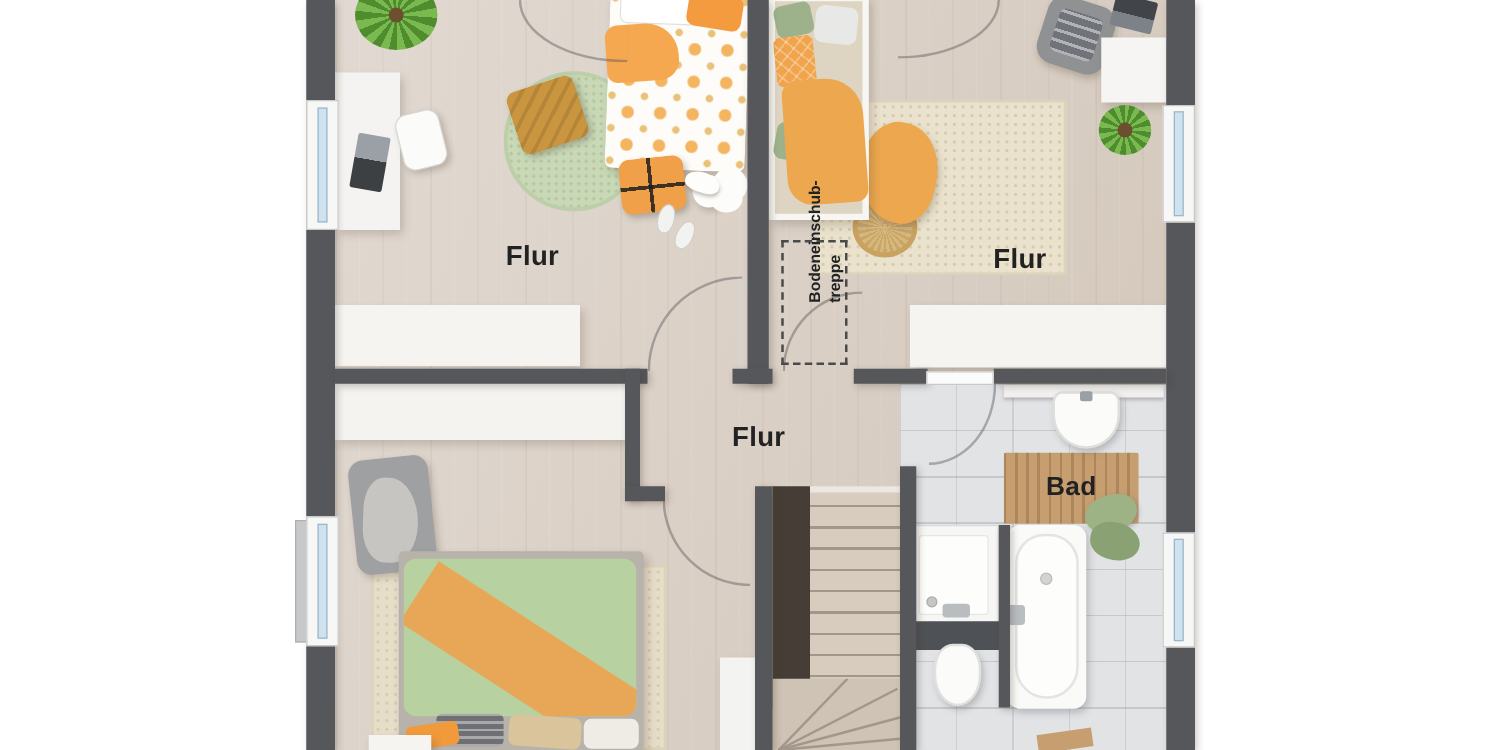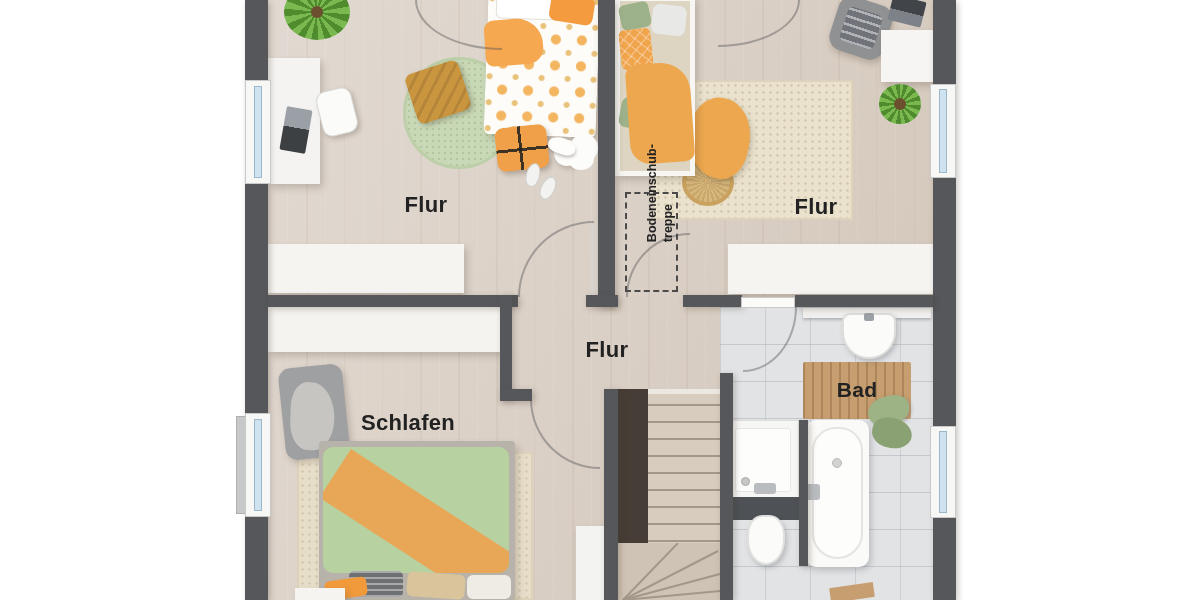--- a/index.html
+++ b/index.html
@@ -202,16 +202,15 @@
   <div class="arc" style="left:518px;top:221px;width:76px;height:76px;border-left-width:2px;border-top-width:2px;border-top-left-radius:100%;"></div>
   <div class="panel" style="left:590px;top:223px;width:7px;height:72px;background:#d8d3cc;z-index:13;"></div>
   <div class="arc" style="left:626px;top:233px;width:64px;height:64px;border-left-width:2px;border-top-width:2px;border-top-left-radius:100%;"></div>
   <div class="arc" style="left:530px;top:399px;width:70px;height:70px;border-left-width:2px;border-bottom-width:2px;border-bottom-left-radius:100%;z-index:13;"></div>
   <div class="arc" style="left:743px;top:307px;width:54px;height:65px;border-right-width:2px;border-bottom-width:2px;border-bottom-right-radius:100%;z-index:13;"></div>
   <div class="panel" style="left:741px;top:297px;width:54px;height:11px;background:#fbfbfa;border:1px solid #c9c9c7;z-index:35;"></div>
 
   <div class="lbl" style="left:396px;top:192px;width:60px;">Flur</div>
   <div class="lbl" style="left:786px;top:194px;width:60px;">Flur</div>
   <div class="lbl" style="left:577px;top:337px;width:60px;">Flur</div>
-  <div class="lbl" style="left:352px;top:410px;width:112px;">Schlafen</div>
   <div class="lbl" style="left:803px;top:378px;width:108px;font-size:21px;">Bad</div>
 
 </div>
 
 </body></html>

